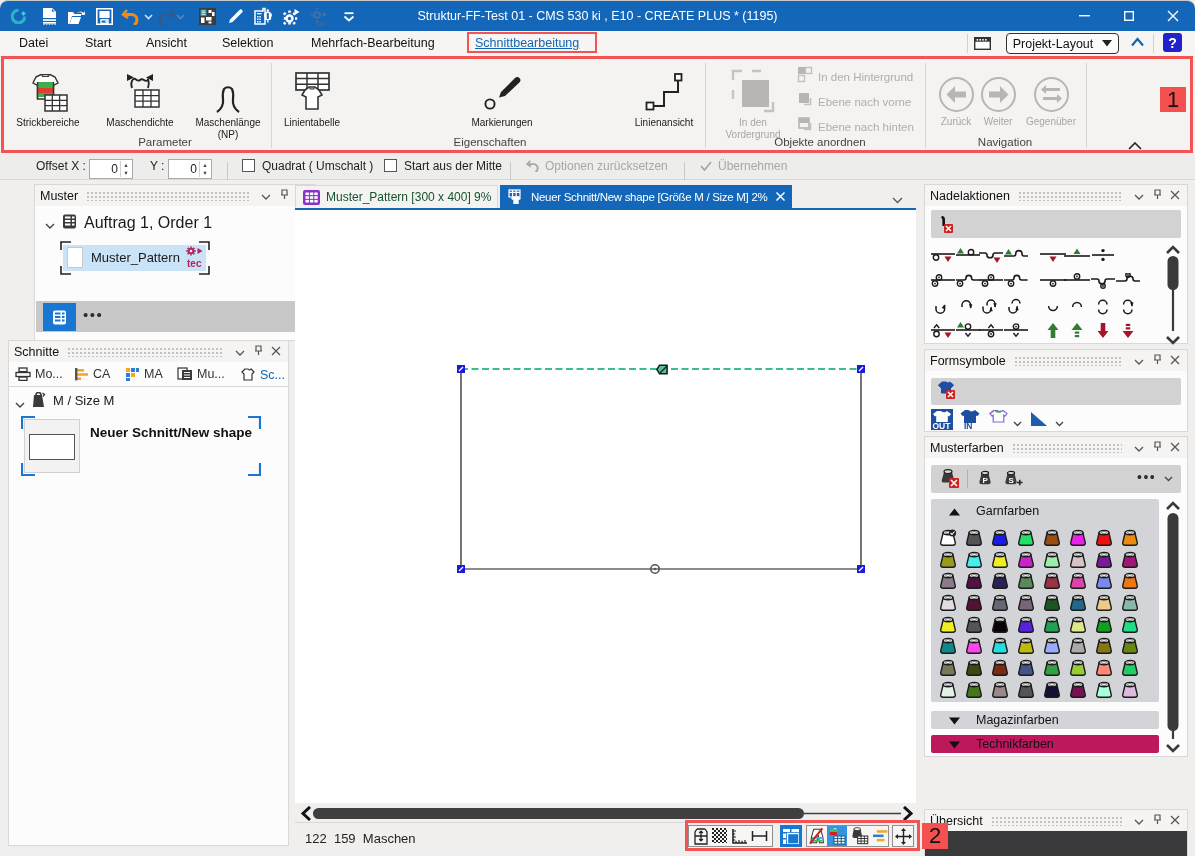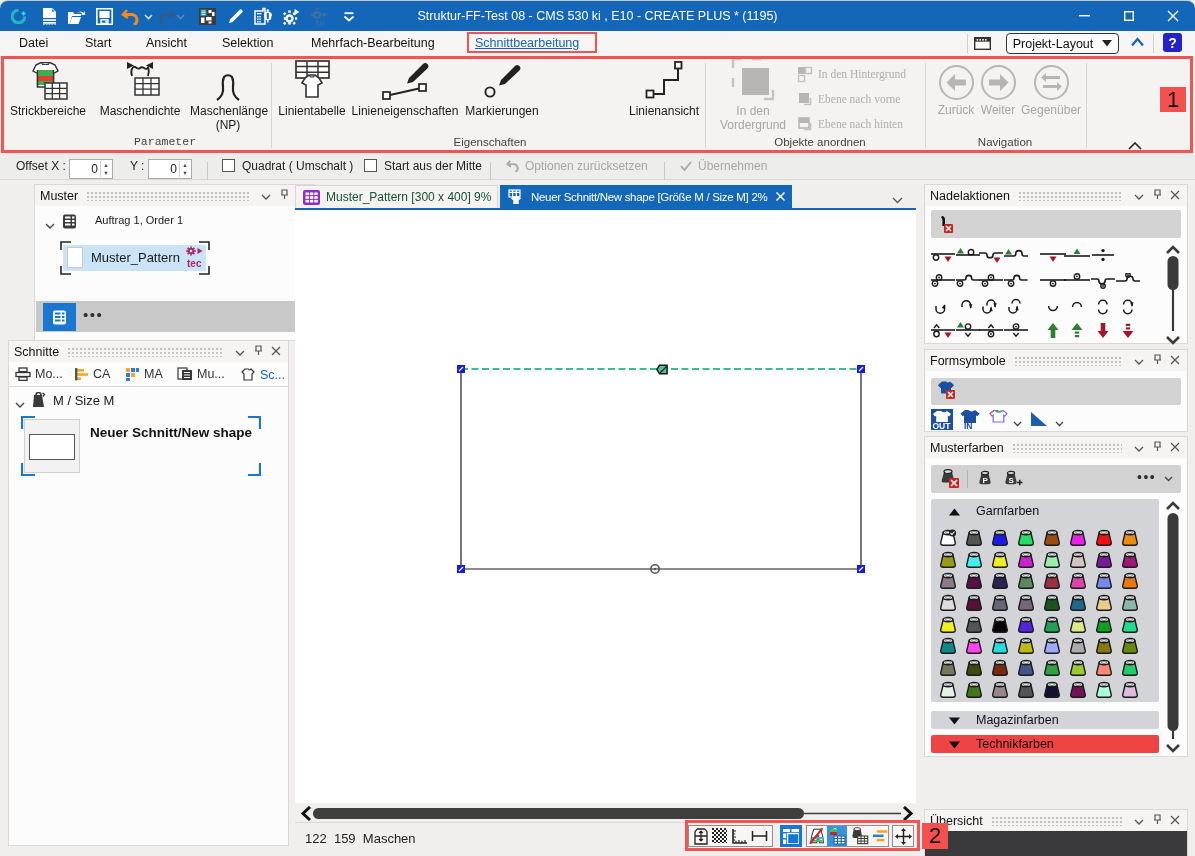--- a/index.html
+++ b/index.html
@@ -12,27 +12,27 @@
 #title-text { position:absolute; left:0; right:0; top:8px; text-align:center; color:#ffffff; font-size:12.5px; }
 .wbtn { position:absolute; top:0; width:46px; height:30px; color:#fff; display:flex; align-items:center; justify-content:center; }
 
 #menubar { left:0; top:31px; width:1195px; height:26px; background:#f6f5f4; border-bottom:1px solid #e0e0e0; }
 .menuitem { position:absolute; top:5px; font-size:12.5px; color:#111; }
 
 #ribbon { left:0; top:57px; width:1195px; height:95px; background:#f4f3f1; }
 #ribbon-red { left:1px; top:56px; width:1192px; height:97px; border:3px solid #f25454; pointer-events:none; z-index:50;}
 .rgroup-label { position:absolute; bottom:4px; font-size:11.5px; color:#444; text-align:center; }
 .rsep { position:absolute; top:6px; bottom:4px; width:1px; background:#d8d6d4; }
-.rbtn { position:absolute; top:4px; text-align:center; font-size:12px; color:#1a1a1a; line-height:1.15; }
+.rbtn { position:absolute; top:16px; text-align:center; font-size:10px; color:#1a1a1a; line-height:1.15; }
 .rbtn .ric { height:41px; display:flex; align-items:flex-end; justify-content:center; margin-bottom:3px; }
 .gray { color:#a8a6a4; }
-.smallrow { position:absolute; height:18px; display:flex; align-items:center; gap:4px; font-size:11.5px; color:#b0aeac;font-family:Liberation Serif, serif; }
+.smallrow { position:absolute; height:18px; display:flex; align-items:flex-end; gap:4px; font-size:11.5px; color:#b0aeac; }
 
 #offsetrow { left:0; top:152px; width:1195px; height:28px; background:#ededec; border-bottom:1px solid #d9d8d7; }
-.or-item { position:absolute; top:0; height:27px; display:flex; align-items:center; font-size:12px; color:#222; }
+.or-item { position:absolute; top:0; height:27px; display:flex; align-items:center; font-size:12px; color:#222;margin-left:20px; }
 .spin { width:44px; height:20px; background:#fff; border:1px solid #ababab; position:relative; font-size:12px; }
 .spin .v { position:absolute; right:14px; top:2px; }
 .spin .arr { position:absolute; right:1px; top:1px; width:11px; height:16px; font-size:5.5px; color:#444; line-height:8px; text-align:center; border-left:1px solid #d0d0d0; }
 .cb { width:13px; height:13px; border:1px solid #555; background:#fff; margin-right:7px; }
 .vsep { width:1px; height:18px; background:#c9c8c7; }
 
 .panel { position:absolute; background:#fcfcfc; border:1px solid #d9d8d7; }
 .phead { position:relative; height:21px; background:#f5f4f3; display:flex; align-items:center; padding-left:5px; font-size:12.5px; color:#111; }
 .phead .dots { flex:1; height:10px; margin:0 8px; background-image:radial-gradient(#c4c2c0 0.9px, transparent 1px); background-size:4px 4px; }
 .phead .hic { width:18px; text-align:center; color:#555; font-size:12px; }
@@ -176,21 +176,21 @@
         <text x="6" y="17.5" font-size="7.5" fill="#3e6fa6" font-family="Liberation Sans">sin</text>
       </svg>
   </div>
 
   <div class="ticon" style="left:343px;width:12px;">
     <svg width="12" height="10" viewBox="0 0 12 10">
         <path d="M1.5 1.2 h9" stroke="#fff" stroke-width="1.8"></path>
         <path d="M1.5 4.5 l4.5 4 4.5 -4" fill="none" stroke="#fff" stroke-width="1.8"></path>
       </svg>
   </div>
-  <div id="title-text">Struktur-FF-Test 08 - CMS 530 ki , E10 - CREATE PLUS * (1195)</div>
+  <div id="title-text">Struktur-FF-Test 01 - CMS 530 ki , E10 - CREATE PLUS * (1195)</div>
   <div class="wbtn" style="left:1061px;">
       <svg width="11" height="2" viewBox="0 0 11 2">
         <rect width="11" height="1.4" fill="#fff"></rect>
       </svg>
     </div>
   <div class="wbtn" style="left:1106px;">
       <svg width="10" height="10" viewBox="0 0 10 10">
         <rect x="0.7" y="0.7" width="8.6" height="8.6" fill="none" stroke="#fff" stroke-width="1.4"></rect>
       </svg>
     </div>
@@ -279,31 +279,20 @@
       <g>
             <rect x="3" y="1" width="33" height="17" fill="#fff" stroke="#333" stroke-width="1.7"></rect>
             <path d="M3 6.6 h33 M3 12.2 h33 M14 1 v17 M25 1 v17" stroke="#333" stroke-width="1.5"></path>
           </g>
       <path d="M12 18 l4-3 h6 l4 3 3 5 -4 2 v12 h-12 V25 l-4-2 z" fill="#fff" stroke="#333" stroke-width="1.6"></path>
       <path d="M16 15 q3 3 6 0 l-0.8 2.4 h-4.4 z" fill="#333"></path>
     </svg>
       </div>
     Linientabelle
   </div>
-  <div class="rbtn" style="left:349px;width:112px;">
-    <div class="ric">
-        <svg width="52" height="42" viewBox="0 0 52 42">
-      <path d="M30 18 L44 4 a3 3 0 0 1 4.4 4.4 L34 22 l-6 1.6 z" fill="#222"></path>
-      <rect x="4" y="32" width="7" height="7" fill="#fff" stroke="#222" stroke-width="1.7"></rect>
-      <rect x="40" y="24" width="7" height="7" fill="#fff" stroke="#222" stroke-width="1.7"></rect>
-      <path d="M11 35 L40 28.5" stroke="#222" stroke-width="1.8"></path>
-    </svg>
-      </div>
-    Linieneigenschaften
-  </div>
   <div class="rbtn" style="left:463px;width:78px;">
     <div class="ric">
         <svg width="42" height="42" viewBox="0 0 42 42">
       <path d="M20 20 L34 6 a3 3 0 0 1 4.4 4.4 L24 24 l-6 1.6 z" fill="#222"></path>
       <circle cx="9" cy="32" r="4.6" fill="none" stroke="#222" stroke-width="1.9"></circle>
     </svg>
       </div>
     Markierungen
   </div>
   <div class="rbtn" style="left:629px;width:70px;">
@@ -375,21 +364,21 @@
     <div class="ric" style="height:40px;">
         <svg width="37" height="37" viewBox="0 0 37 37">
           <circle cx="18.5" cy="18.5" r="16.5" fill="none" stroke="#b8b6b4" stroke-width="2"></circle>
           <path d="M13 9 l-5 4.5 5 4.5 v-3 h14 v-3 h-14 z" fill="#b8b6b4"></path>
           <path d="M24 18 l5 4.5 -5 4.5 v-3 h-14 v-3 h14 z" fill="#b8b6b4"></path>
         </svg>
       </div>
     Gegenüber
   </div>
   <div class="rsep" style="left:1086px;"></div>
-  <div class="rgroup-label" style="left:100px;width:130px;font-family:Liberation Mono, monospace;">Parameter</div>
+  <div class="rgroup-label" style="left:100px;width:130px;">Parameter</div>
   <div class="rgroup-label" style="left:420px;width:140px;">Eigenschaften</div>
   <div class="rgroup-label" style="left:760px;width:120px;">Objekte anordnen</div>
   <div class="rgroup-label" style="left:950px;width:110px;">Navigation</div>
   <div class="abs" style="left:1128px;top:82px;"><svg width="14" height="8" viewBox="0 0 14 8">
         <path d="M1 7 L7 1 L13 7" fill="none" stroke="#222" stroke-width="1.6"></path>
       </svg></div>
 </div>
 <div class="redlabel" style="left:1160px;top:87px;width:26px;height:25px;">1</div>
 <div id="ribbon-red" class="abs"></div>
 <div id="offsetrow" class="abs">
@@ -448,21 +437,21 @@
       </svg></div>
   <div class="abs" style="left:27px;top:29px;"><svg width="15" height="15" viewBox="0 0 15 15">
         <rect x="1" y="0.5" width="13" height="14" rx="2" fill="#3a3a3a"></rect>
         <rect x="3" y="2.5" width="5.5" height="2" fill="#fff"></rect>
         <rect x="3" y="6" width="5.5" height="2" fill="#fff"></rect>
         <rect x="3" y="9.5" width="5.5" height="2" fill="#fff"></rect>
         <rect x="10" y="2.5" width="2.5" height="2" fill="#fff"></rect>
         <rect x="10" y="6" width="2.5" height="2" fill="#fff"></rect>
         <rect x="10" y="9.5" width="2.5" height="2" fill="#fff"></rect>
       </svg></div>
-  <div class="abs" style="left:60px;top:29px;font-size:11px;">Auftrag 1, Order 1</div>
+  <div class="abs" style="left:49px;top:29px;font-size:16px;">Auftrag 1, Order 1</div>
 
   <div class="abs" style="left:28px;top:60px;width:143px;height:26px;background:#cbe3f7;"></div>
   <div class="abs" style="left:32px;top:62px;width:16px;height:21px;background:#fff;border:1px solid #c8c8c8;"></div>
   <div class="abs" style="left:56px;top:65px;font-size:13px;">Muster_Pattern</div>
   <div class="abs" style="left:150px;top:61px;"><svg width="19" height="23" viewBox="0 0 19 23">
         <g fill="#b4235f">
           <circle cx="6" cy="5" r="3.2"></circle>
           <g stroke="#b4235f" stroke-width="1.8">
             <path d="M6 0.4 v1.4 M6 8.2 v1.4 M1.4 5 h1.4 M9.2 5 h1.4 M2.6 1.8 l1 1 M8.4 7.2 l1 1 M2.6 8.2 l1-1 M8.4 2.8 l1-1"></path>
           </g>
@@ -1001,21 +990,21 @@
         <path d="M0 7.5 h11 L5.5 0.5 z" fill="#111"></path>
       </svg>
     <span class="abs" style="left:45px;top:5px;font-size:12.5px;color:#111;">Garnfarben</span>
   </div>
   <div class="abs" style="left:6px;top:274px;width:228px;height:18px;background:#d2d4d8;border-radius:2px;">
     <svg width="11" height="8" viewBox="0 0 11 8" style="position:absolute;left:18px;top:6px;">
         <path d="M0 0.5 h11 L5.5 7.5 z" fill="#111"></path>
       </svg>
     <span class="abs" style="left:45px;top:2px;font-size:12.5px;color:#111;">Magazinfarben</span>
   </div>
-  <div class="abs" style="left:6px;top:298px;width:228px;height:18px;background:#ef4444;border-radius:2px;">
+  <div class="abs" style="left:6px;top:298px;width:228px;height:18px;background:#be185d;border-radius:2px;">
     <svg width="11" height="8" viewBox="0 0 11 8" style="position:absolute;left:18px;top:6px;">
         <path d="M0 0.5 h11 L5.5 7.5 z" fill="#111"></path>
       </svg>
     <span class="abs" style="left:45px;top:2px;font-size:12.5px;color:#111;">Technikfarben</span>
   </div>
   <svg class="abs" style="left:240px;top:64px;" width="16" height="252" viewBox="0 0 16 252">
       <path d="M2 8 L8 2 L14 8" fill="none" stroke="#3a3a3a" stroke-width="2.6"></path>
       <line x1="8" y1="14" x2="8" y2="238" stroke="#3a3a3a" stroke-width="2.2"></line>
       <path d="M2 244 L8 250 L14 244" fill="none" stroke="#3a3a3a" stroke-width="2.6"></path>
       <rect x="2.5" y="12" width="11" height="218" rx="5.5" fill="#3a3a3a"></rect>

